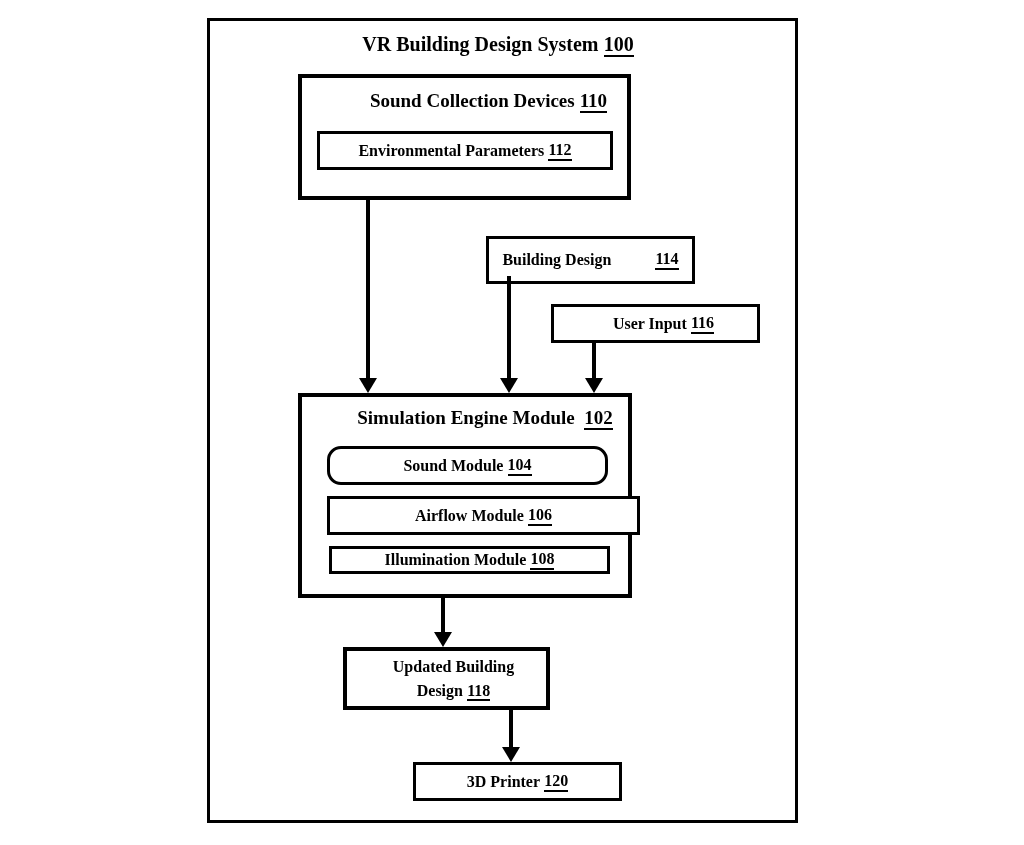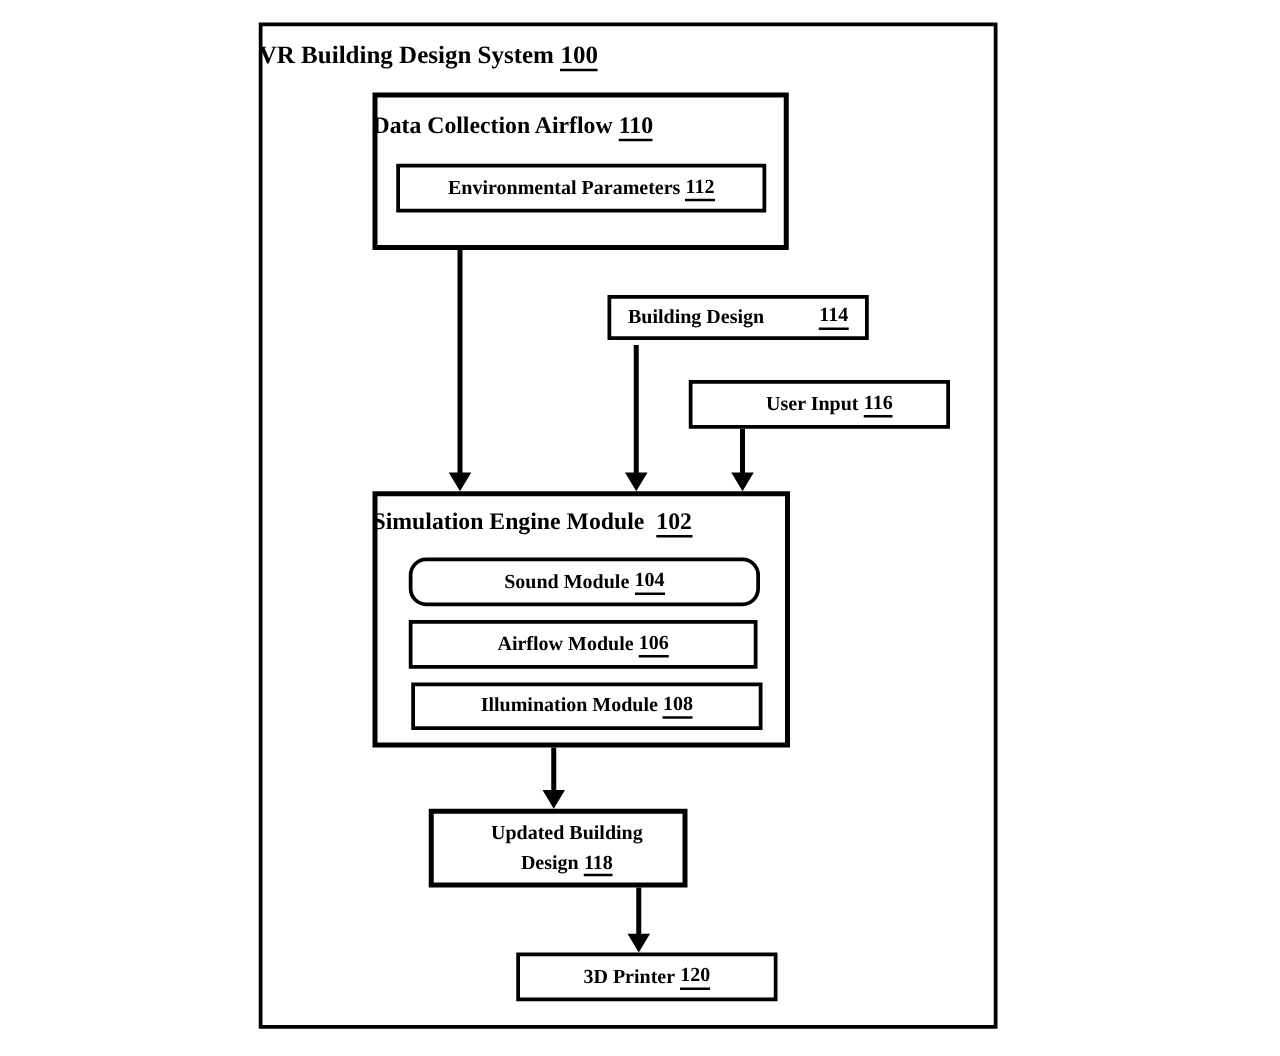--- a/index.html
+++ b/index.html
@@ -23,48 +23,49 @@
     display: flex;
     align-items: center;
     justify-content: center;
     font-size: 16px;
     white-space: nowrap;
   }
   .thick { border-width: 4px; }
   .container-box { position: absolute; border: 4px solid #000000; background: #ffffff; }
   .floating-label {
     position: absolute;
-    text-align: left;
+    text-align: center;
     font-size: 19px;
     white-space: nowrap;
+    padding-left: 48px;
   }
   .ref { margin-left: 0.26em; border-bottom: 2px solid #000000; }
   .ref-wide { margin-left: 0.5em; }
   .vline { position: absolute; width: 4px; background: #000000; }
   .ahead {
     position: absolute; width: 0; height: 0;
     border-left: 9px solid transparent;
     border-right: 9px solid transparent;
     border-top: 15px solid #000000;
   }
   #title { left: 207px; top: 33px; width: 534px; font-size: 20px; }
   #outer-box { left: 207px; top: 18px; width: 591px; height: 805px; border: 3px solid #000000; position: absolute; background: #ffffff; }
 
   #dc-box   { left: 298px; top: 74px;  width: 333px; height: 126px; }
   #dc-label { left: 298px; top: 90px;  width: 333px; }
   #env-box  { left: 317px; top: 131px; width: 296px; height: 39px; }
 
-  #bd-box { left: 486px; top: 236px; width: 209px; height: 36px; gap: 40px; }
+  #bd-box { left: 486px; top: 236px; width: 209px; height: 48px; gap: 40px; }
   #ui-box { left: 551px; top: 304px; width: 209px; height: 39px; padding-left: 16px; }
 
   #se-box    { left: 298px; top: 393px; width: 334px; height: 205px; }
   #se-label  { left: 298px; top: 407px; width: 326px; }
   #sound-box { left: 327px; top: 446px; width: 281px; height: 39px; border-radius: 14px; }
-  #air-box   { left: 327px; top: 496px; width: 279px; height: 39px; }
-  #ill-box   { left: 329px; top: 546px; width: 281px; height: 38px; }
+  #air-box   { left: 327px; top: 496px; width: 313px; height: 39px; }
+  #ill-box   { left: 329px; top: 546px; width: 281px; height: 28px; }
 
   #upd-box {
     left: 343px; top: 647px; width: 207px; height: 63px;
     flex-direction: column; line-height: 24px; padding-left: 14px;
   }
   #prn-box { left: 413px; top: 762px; width: 209px; height: 39px; }
 
   
   #a1-line { left: 366px; top: 200px; height: 180px; }
   #a1-head { left: 359px; top: 378px; }
@@ -83,21 +84,21 @@
 <div class="canvas">
 
   <div id="outer-box"></div>
 
   <div id="title" class="floating-label">
     <span>VR Building Design System</span><span class="ref">100</span>
   </div>
 
   <div id="dc-box" class="container-box"></div>
   <div id="dc-label" class="floating-label">
-    <span>Data Collection Airflow</span><span class="ref">110</span>
+    <span>Sound Collection Devices</span><span class="ref">110</span>
   </div>
   <div id="env-box" class="box">
     <span>Environmental Parameters</span>
       <span class="ref">112</span>
   </div>
 
   <div id="bd-box" class="box">
     <span>Building Design</span>
       <span class="ref">114</span>
   </div>

